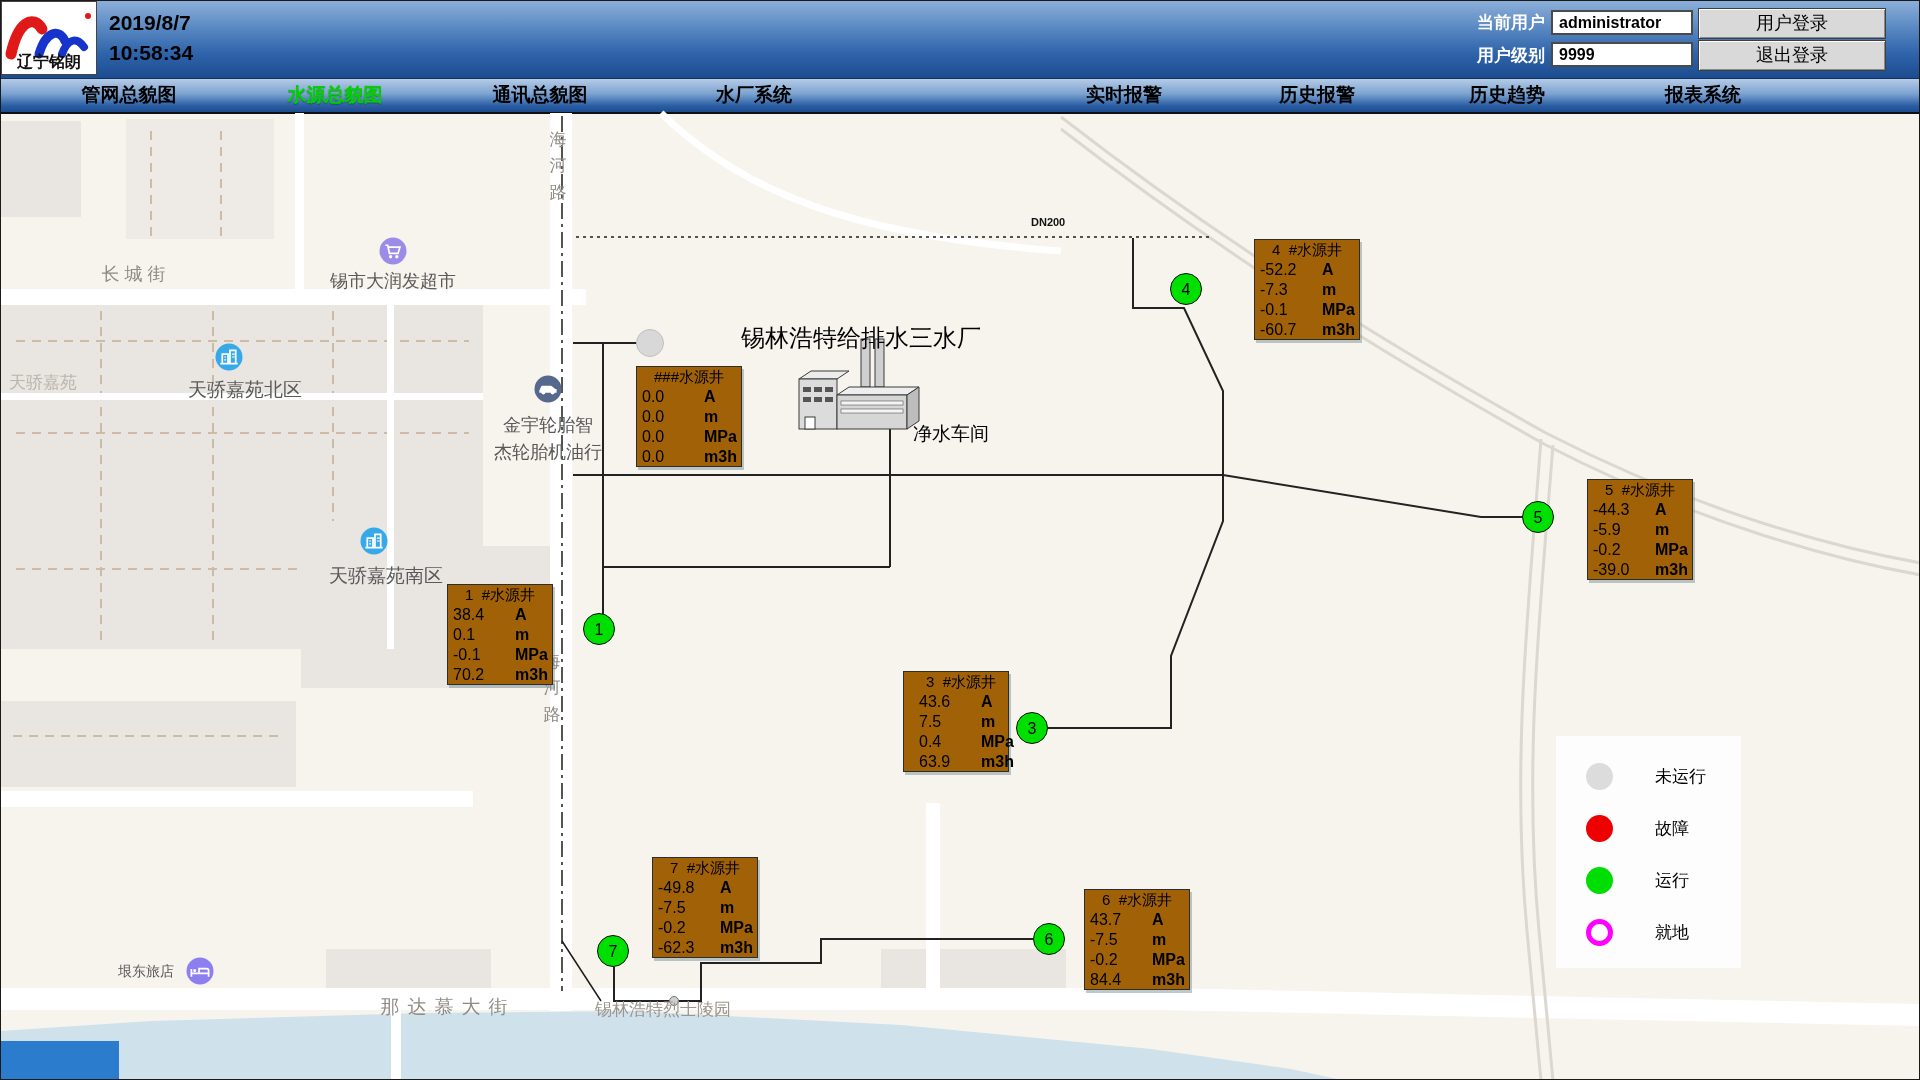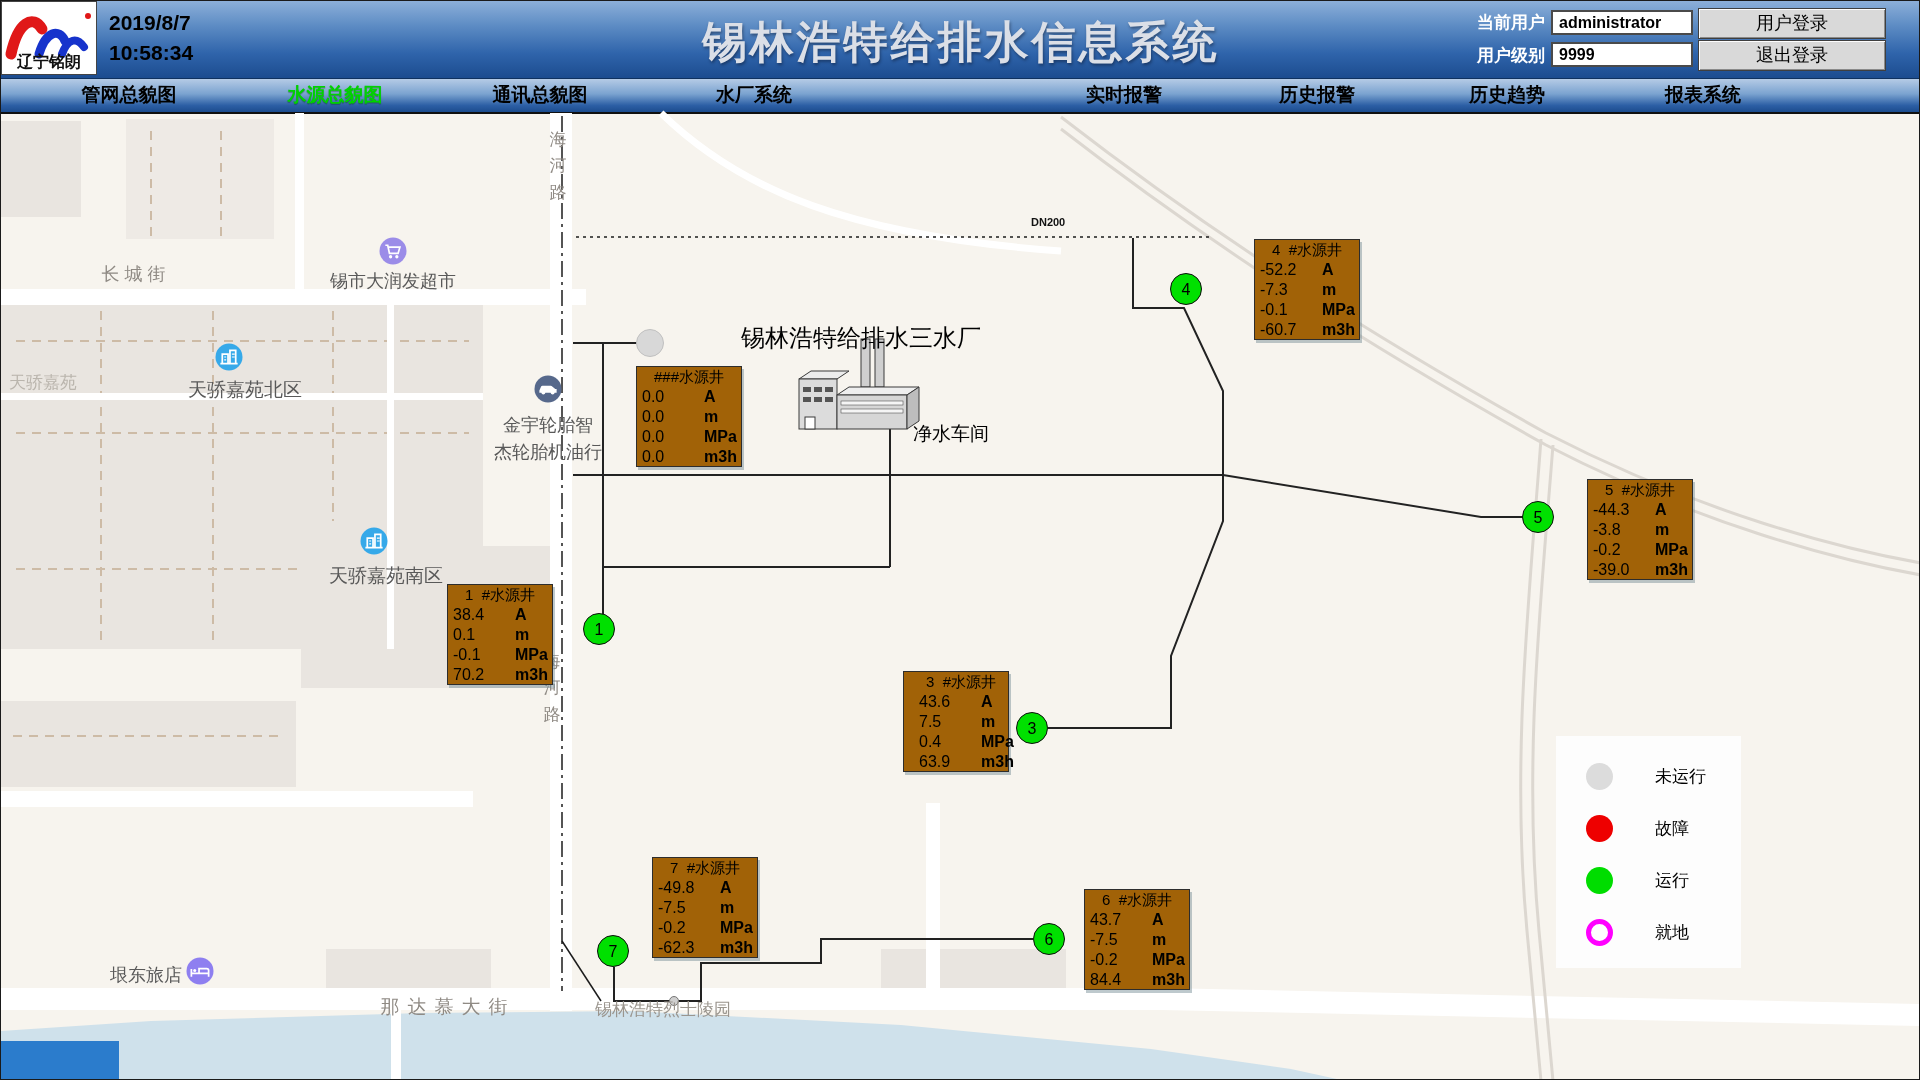--- a/index.html
+++ b/index.html
@@ -65,21 +65,20 @@
         <path d="M37,52 C44,29 57,26 63,39" fill="none" stroke="#1633cc" stroke-width="9" stroke-linecap="round"></path>
         <path d="M60,52 C66,36 75,35 82,45" fill="none" stroke="#1633cc" stroke-width="8" stroke-linecap="round"></path>
         <circle cx="86" cy="14" r="3" fill="#e01818"></circle>
       </svg>
       <div class="logo-text">辽宁铭朗</div>
     </div>
     <div class="datetime">
       <div>2019/8/7</div>
       <div>10:58:34</div>
     </div>
-    <div class="app-title">锡林浩特给排水信息系统</div>
     <div class="ulabel" style="left:1452px;top:10px;">当前用户</div>
     <input class="uinput" style="top: 9px;" value="administrator">
     <div class="ubtn" style="top:7px;">用户登录</div>
     <div class="ulabel" style="left:1452px;top:43px;">用户级别</div>
     <input class="uinput" style="top: 41px;" value="9999">
     <div class="ubtn" style="top:39px;">退出登录</div>
   </div>
 
   <div class="navbar" id="navbar">
       <div class="nav-item" style="left: 128px;">管网总貌图</div>
@@ -209,21 +208,21 @@
     </svg>
 
     <div id="label-layer">
         <div class="map-label" style="left: 135px; top: 261px; font-size: 18px; color: rgb(143, 138, 132); letter-spacing: 5px;">长城街</div>
         <div class="map-label" style="left: 392px; top: 268px; font-size: 18px; color: rgb(89, 89, 89);">锡市大润发超市</div>
         <div class="map-label" style="left: 42px; top: 370px; font-size: 17px; color: rgb(186, 181, 173);">天骄嘉苑</div>
         <div class="map-label" style="left: 244px; top: 376px; font-size: 19px; color: rgb(89, 89, 89);">天骄嘉苑北区</div>
         <div class="map-label" style="left: 547px; top: 412px; font-size: 18px; color: rgb(89, 89, 89);">金宇轮胎智</div>
         <div class="map-label" style="left: 547px; top: 439px; font-size: 18px; color: rgb(89, 89, 89);">杰轮胎机油行</div>
         <div class="map-label" style="left: 385px; top: 562px; font-size: 19px; color: rgb(89, 89, 89);">天骄嘉苑南区</div>
-        <div class="map-label" style="left: 145px; top: 962px; font-size: 18px; color: rgb(89, 89, 89);">垠东旅店</div>
+        <div class="map-label" style="left: 145px; top: 962px; font-size: 14px; color: rgb(89, 89, 89);">垠东旅店</div>
         <div class="map-label" style="left: 447px; top: 993px; font-size: 19px; color: rgb(143, 138, 132); letter-spacing: 8px;">那达慕大街</div>
         <div class="map-label" style="left: 662px; top: 997px; font-size: 17px; color: rgb(154, 149, 142);">锡林浩特烈士陵园</div>
         <div class="map-label vertical" style="left: 557px; top: 126px; font-size: 17px; color: rgb(143, 138, 132);">海河路</div>
         <div class="map-label vertical" style="left: 551px; top: 648px; font-size: 17px; color: rgb(143, 138, 132);">海河路</div>
       </div>
     <div id="poi-layer">
         <div class="poi" style="left: 392px; top: 250px; background: rgb(155, 140, 232);">
           <svg width="23" height="23" viewBox="0 0 24 24">
             <path d="M4 6 h2.5 l1.8 8.5 h9 l1.9 -6.5 H7" fill="none" stroke="#fff" stroke-width="1.8"></path>
             <circle cx="9.5" cy="18" r="1.7" fill="#fff"></circle>
@@ -334,21 +333,21 @@
             <span class="unit">m3h</span>
           </div>
         </div>
         <div class="well-box" style="left: 1586px; top: 478px;">
           <div class="well-title">5  #水源井</div>
           <div class="well-row">
             <span class="val">-44.3</span>
             <span class="unit">A</span>
           </div>
           <div class="well-row">
-            <span class="val">-3.8</span>
+            <span class="val">-5.9</span>
             <span class="unit">m</span>
           </div>
           <div class="well-row">
             <span class="val">-0.2</span>
             <span class="unit">MPa</span>
           </div>
           <div class="well-row">
             <span class="val">-39.0</span>
             <span class="unit">m3h</span>
           </div>

